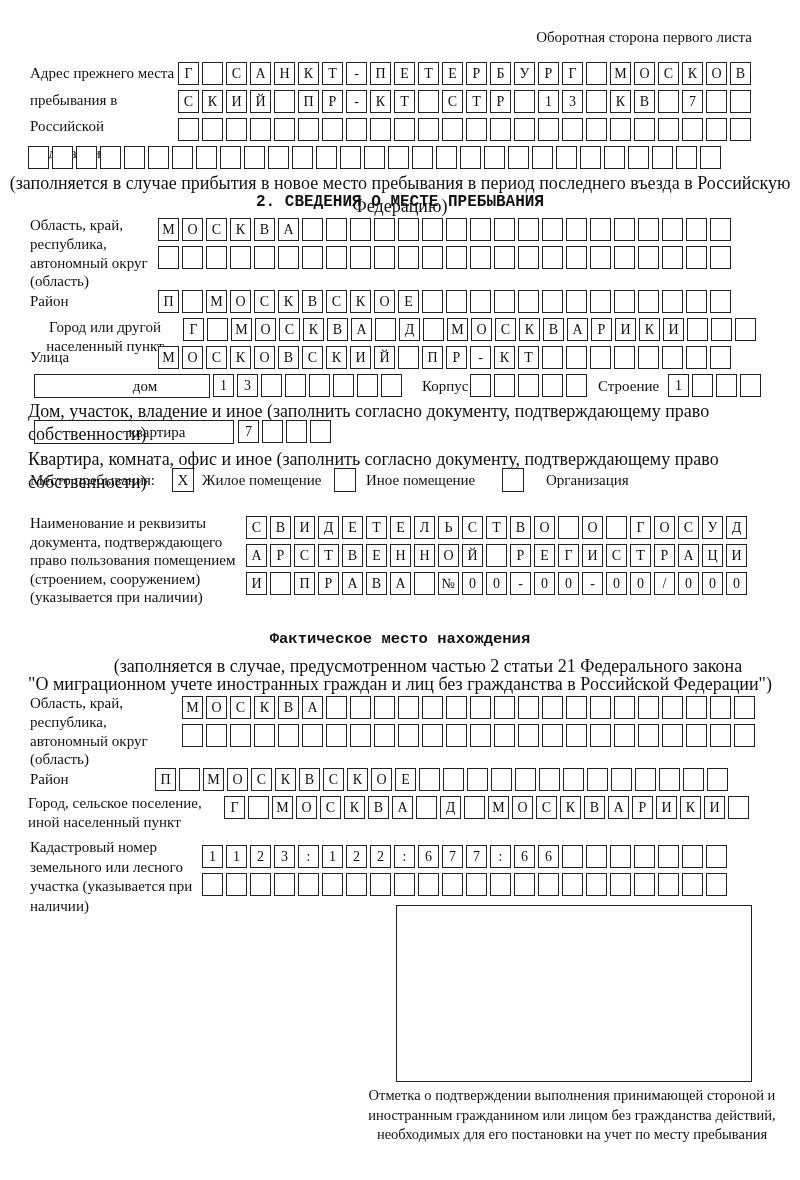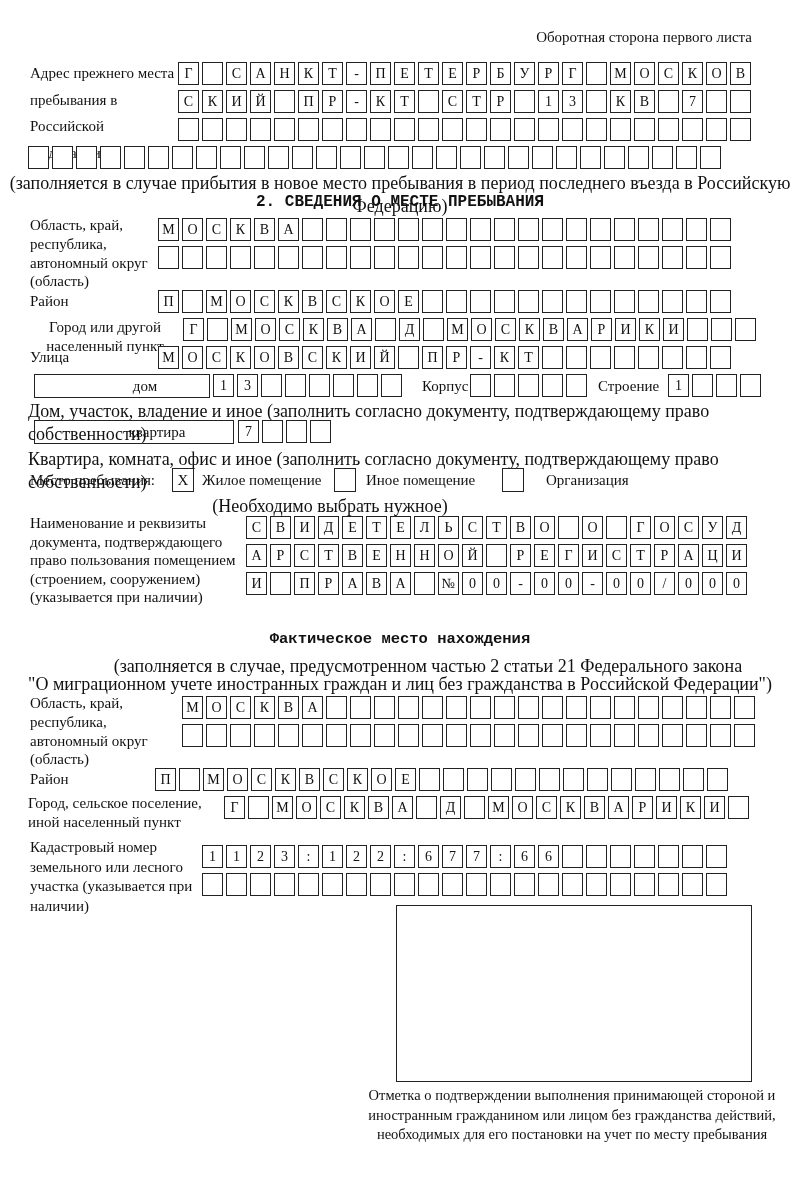--- a/index.html
+++ b/index.html
@@ -333,21 +333,20 @@
     </div>
   <div class="abs note" style="top:448px;left:28px;width:740px;">Квартира, комната, офис и иное (заполнить согласно документу, подтверждающему право собственности)</div>
 
   <div class="abs label" style="top:471px;left:30px;">Место пребывания:</div>
   <div class="abs checkbox" style="top:468px;left:172px;">X</div>
   <div class="abs label" style="top:471px;left:202px;">Жилое помещение</div>
   <div class="abs checkbox" style="top:468px;left:334px;"></div>
   <div class="abs label" style="top:471px;left:366px;">Иное помещение</div>
   <div class="abs checkbox" style="top:468px;left:502px;"></div>
   <div class="abs label" style="top:471px;left:546px;">Организация</div>
-  <div class="abs note center" style="top:495px;left:0;width:660px;">(Необходимо выбрать нужное)</div>
 
   <div class="abs label" style="top:514px;left:30px;width:212px;line-height:1.24;">Наименование и реквизиты документа, подтверждающего право пользования помещением (строением, сооружением) (указывается при наличии)</div>
   <div class="abs boxcol" style="top:516px;left:246px;">
     <div class="boxrow">
         <div class="cbox">С</div>
         <div class="cbox">В</div>
         <div class="cbox">И</div>
         <div class="cbox">Д</div>
         <div class="cbox">Е</div>
         <div class="cbox">Т</div>

